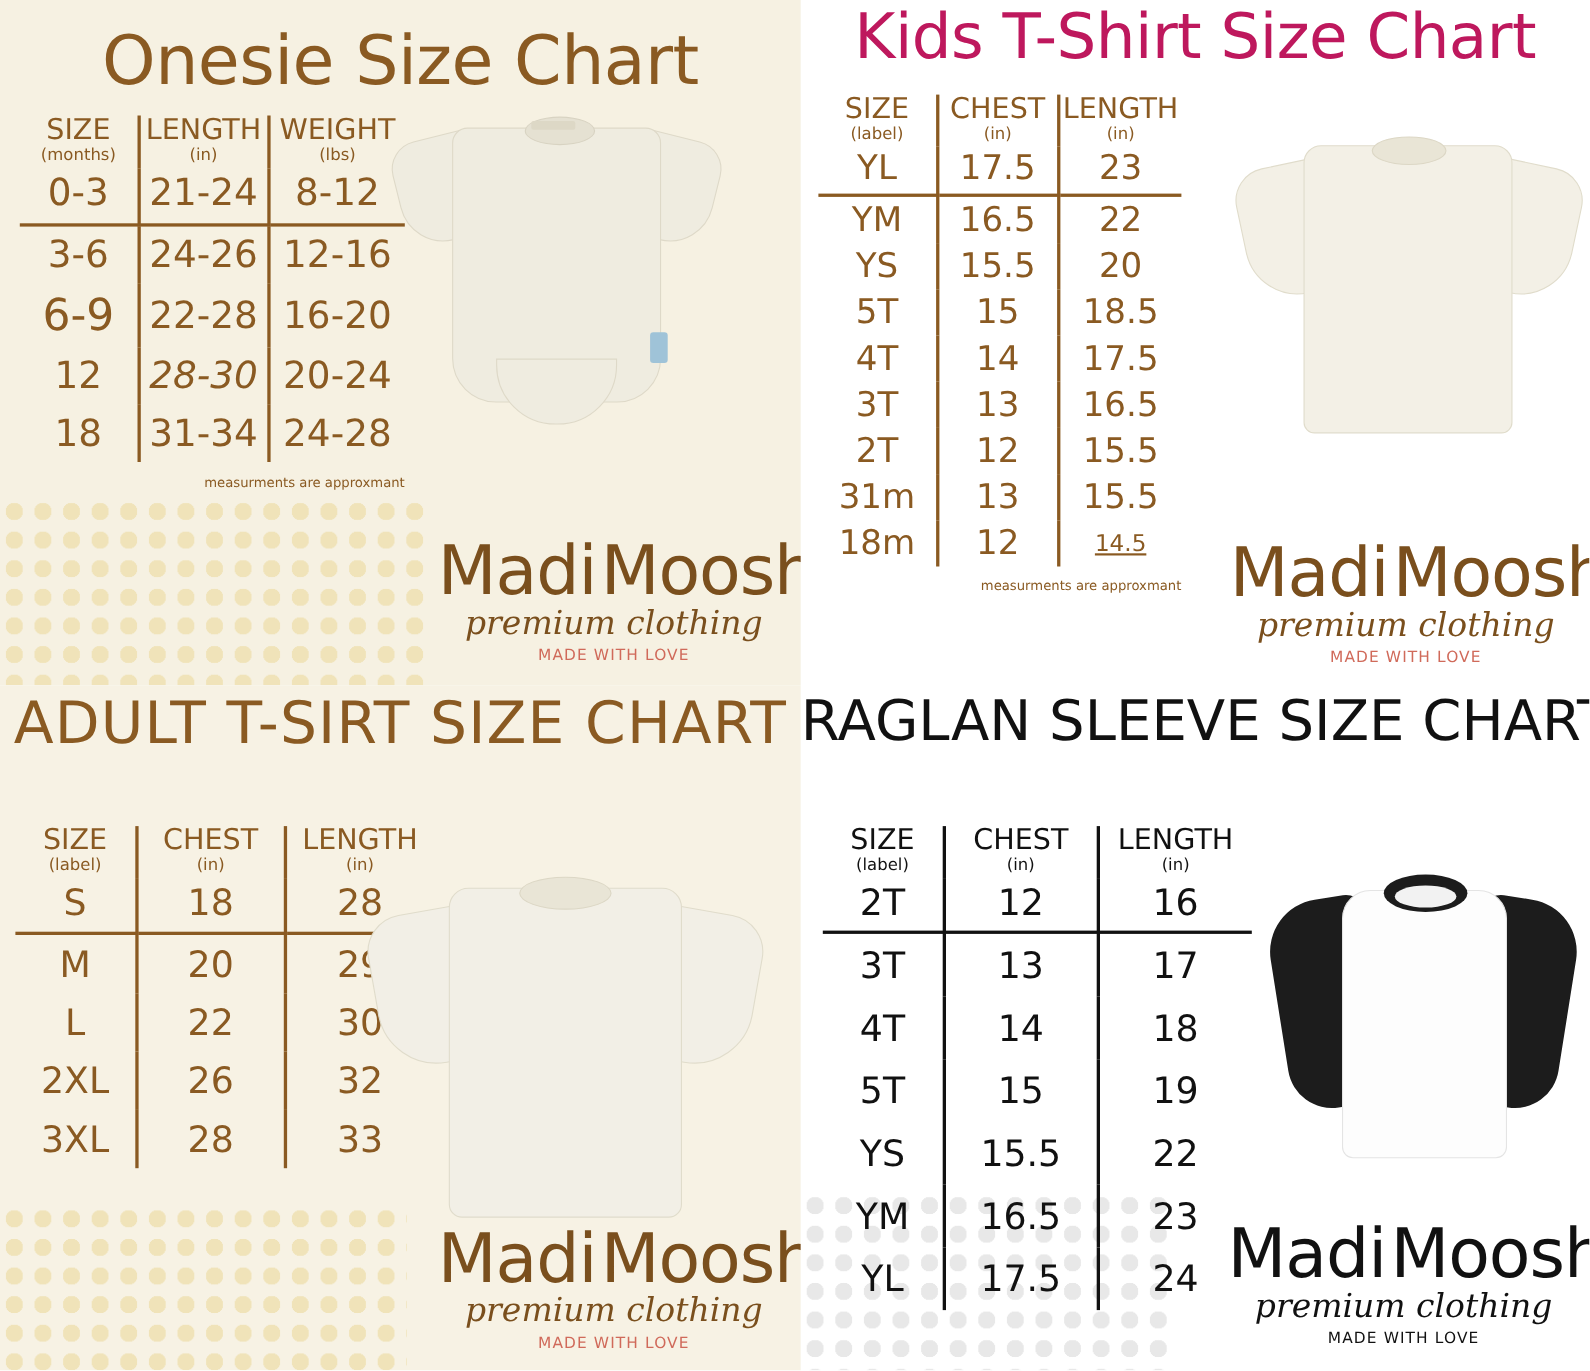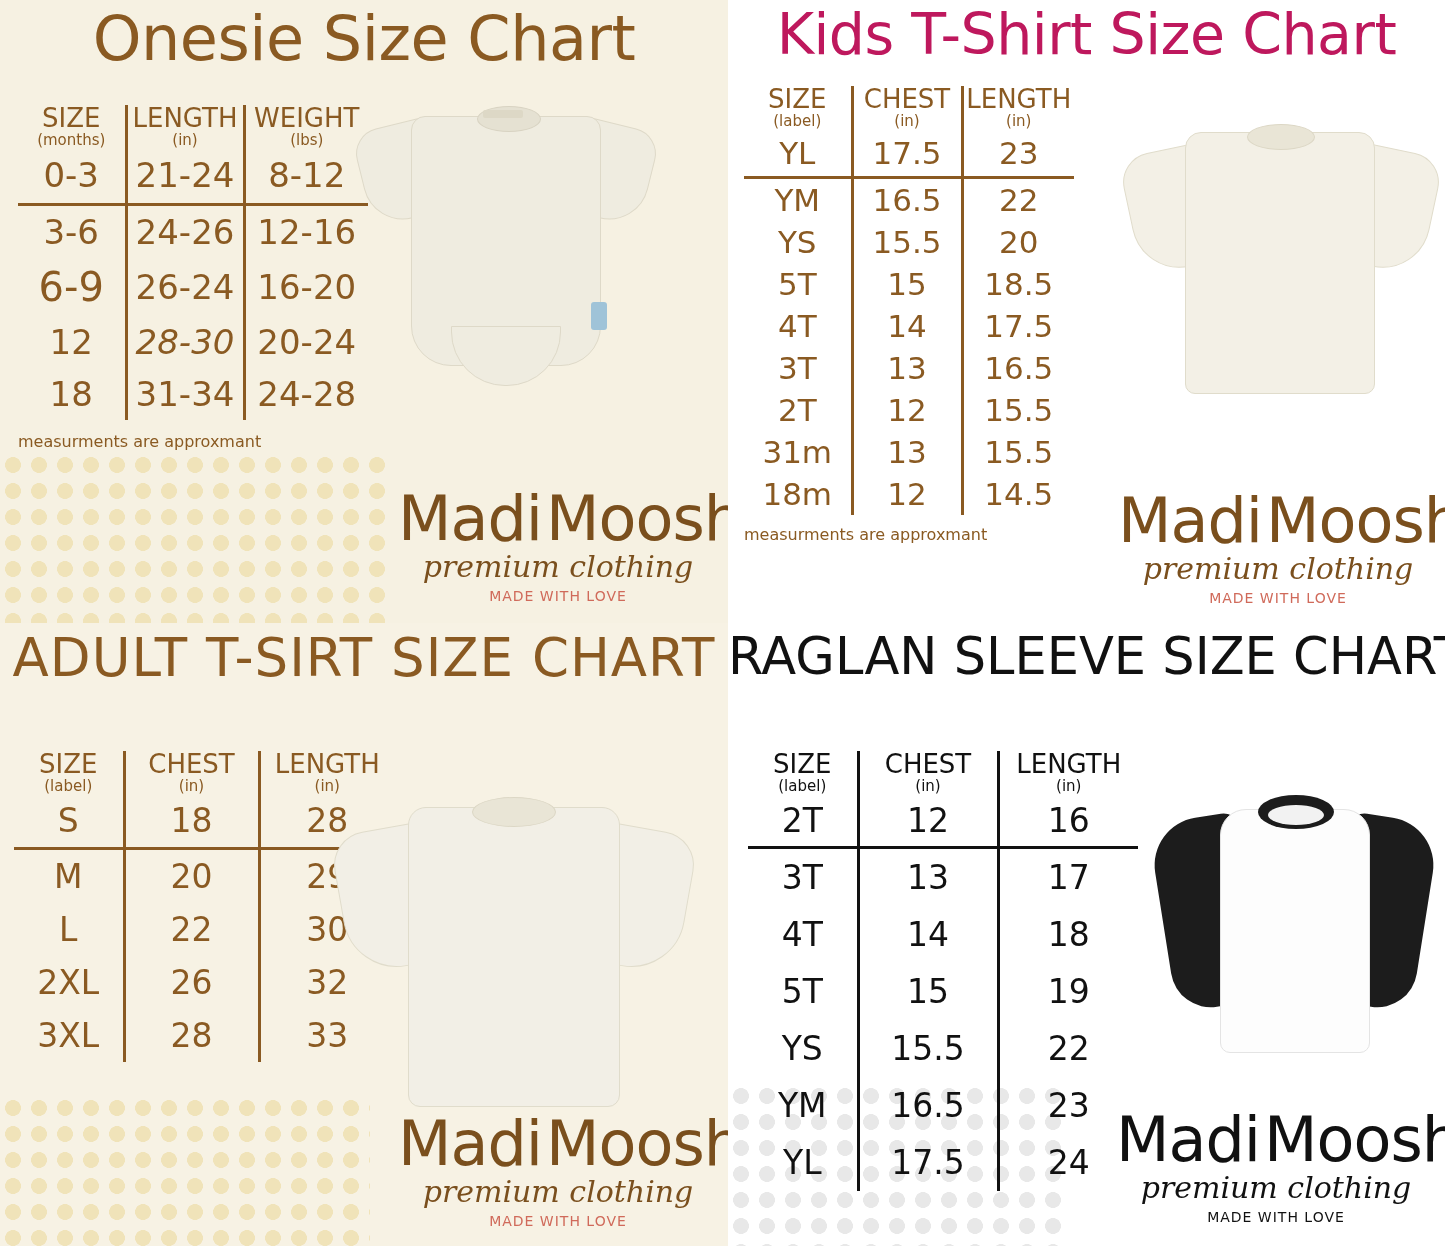--- a/index.html
+++ b/index.html
@@ -28,21 +28,21 @@
     text-align: center;
     font-family: "DejaVu Sans", sans-serif;
     font-weight: 400;
     letter-spacing: -0.5px;
     white-space: nowrap;
   }
   .title-onesie {
     color: #8a5a22;
     font-size: 62px;
     line-height: 1;
-    padding-top: 8px;
+    padding-top: 24px;
   }
   .title-kids {
     color: #be185d;
     font-size: 57px;
     line-height: 1;
     padding-top: 6px;
   }
   .title-adult {
     color: #8a5a22;
     font-size: 53px;
@@ -76,22 +76,22 @@
   .hdr-sub { font-size: 15px; line-height: 1.1; }
 
   
   .vline-brown { border-right: 3px solid #8a5a22; }
   .vline-black { border-right: 3px solid #111111; }
   .hline-brown { border-bottom: 3px solid #8a5a22; }
   .hline-black { border-bottom: 3px solid #111111; }
 
   .note {
     font-family: "DejaVu Sans", sans-serif;
-    font-size: 16px;
-    text-align: left;
+    font-size: 12px;
+    text-align: right;
   }
 
   
   .logo {
     position: absolute;
     text-align: center;
     line-height: 1;
   }
   .logo .brand {
     font-family: "DejaVu Sans", sans-serif;
@@ -261,21 +261,21 @@
           <td class="brown vline-brown hline-brown" style="font-size:34px; padding:2px 0 8px;"><span>21-24</span></td>
           <td class="brown hline-brown" style="font-size:34px; padding:2px 0 8px;"><span>8-12</span></td>
         </tr>
         <tr>
           <td class="brown vline-brown" style="font-size:34px; padding:6px 0 6px;"><span>3-6</span></td>
           <td class="brown vline-brown" style="font-size:34px; padding:6px 0 6px;"><span>24-26</span></td>
           <td class="brown" style="font-size:34px; padding:6px 0 6px;margin-left:48px;"><span>12-16</span></td>
         </tr>
         <tr>
           <td class="brown vline-brown" style="font-size:40px; padding:6px 0 6px;"><span>6-9</span></td>
-          <td class="brown vline-brown" style="font-size:34px; padding:6px 0 6px;"><span>26-24</span></td>
+          <td class="brown vline-brown" style="font-size:34px; padding:6px 0 6px;"><span>22-28</span></td>
           <td class="brown" style="font-size:34px; padding:6px 0 6px;"><span>16-20</span></td>
         </tr>
         <tr>
           <td class="brown vline-brown" style="font-size:34px; padding:6px 0 6px;"><span>12</span></td>
           <td class="brown vline-brown" style="font-size:34px; padding:6px 0 6px;font-style:italic;"><span>28-30</span></td>
           <td class="brown" style="font-size:34px; padding:6px 0 6px;"><span>20-24</span></td>
         </tr>
         <tr>
           <td class="brown vline-brown" style="font-size:34px; padding:6px 0 6px;"><span>18</span></td>
           <td class="brown vline-brown" style="font-size:34px; padding:6px 0 6px;"><span>31-34</span></td>
@@ -360,21 +360,21 @@
           <td class="brown" style="font-size:31px; padding:3px 0;"><span>15.5</span></td>
         </tr>
         <tr>
           <td class="brown vline-brown" style="font-size:31px; padding:3px 0;"><span>31m</span></td>
           <td class="brown vline-brown" style="font-size:31px; padding:3px 0;"><span>13</span></td>
           <td class="brown" style="font-size:31px; padding:3px 0;"><span>15.5</span></td>
         </tr>
         <tr>
           <td class="brown vline-brown" style="font-size:31px; padding:3px 0;"><span>18m</span></td>
           <td class="brown vline-brown" style="font-size:31px; padding:3px 0;"><span>12</span></td>
-          <td class="brown" style="font-size:31px; padding:3px 16px;"><span>14.5</span></td>
+          <td class="brown" style="font-size:21px; padding:3px 16px;text-decoration:underline;"><span>14.5</span></td>
         </tr>
       </tbody>
         </table>
       <div class="note brown" style="margin-top:10px; width:330px;">measurments are approxmant</div>
     </div>
 
     <div class="garment" style="left:395px; top:96px; width:320px; height:340px;">
       <div class="tee-sleeve" style="left:6px; top:52px; width:96px; height:120px; border-radius:30px 10px 16px 48px; transform:rotate(-12deg);"></div>
       <div class="tee-sleeve" style="left:214px; top:52px; width:96px; height:120px; border-radius:10px 30px 48px 16px; transform:rotate(12deg);"></div>
       <div class="tee-body" style="left:62px; top:36px; width:190px; height:262px; border-radius:16px 16px 10px 10px;"></div>

